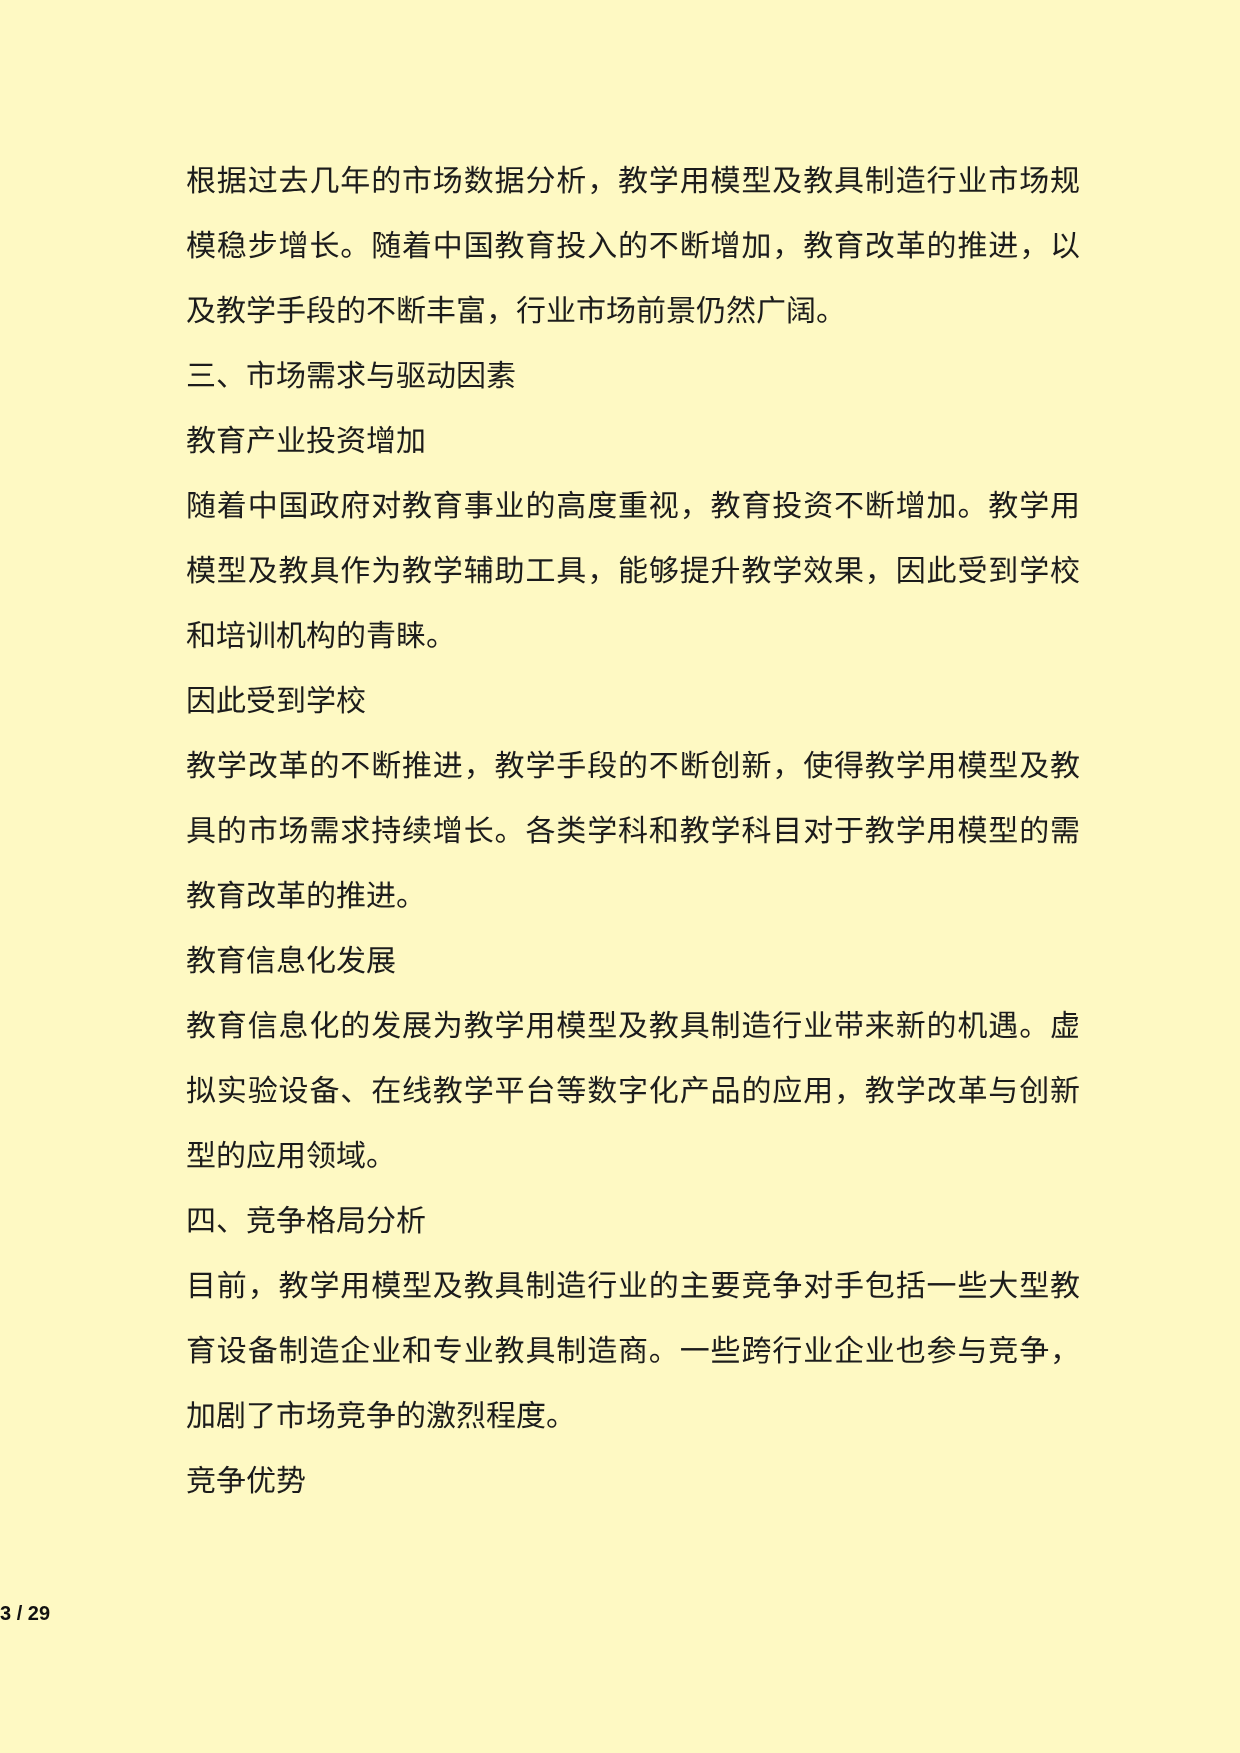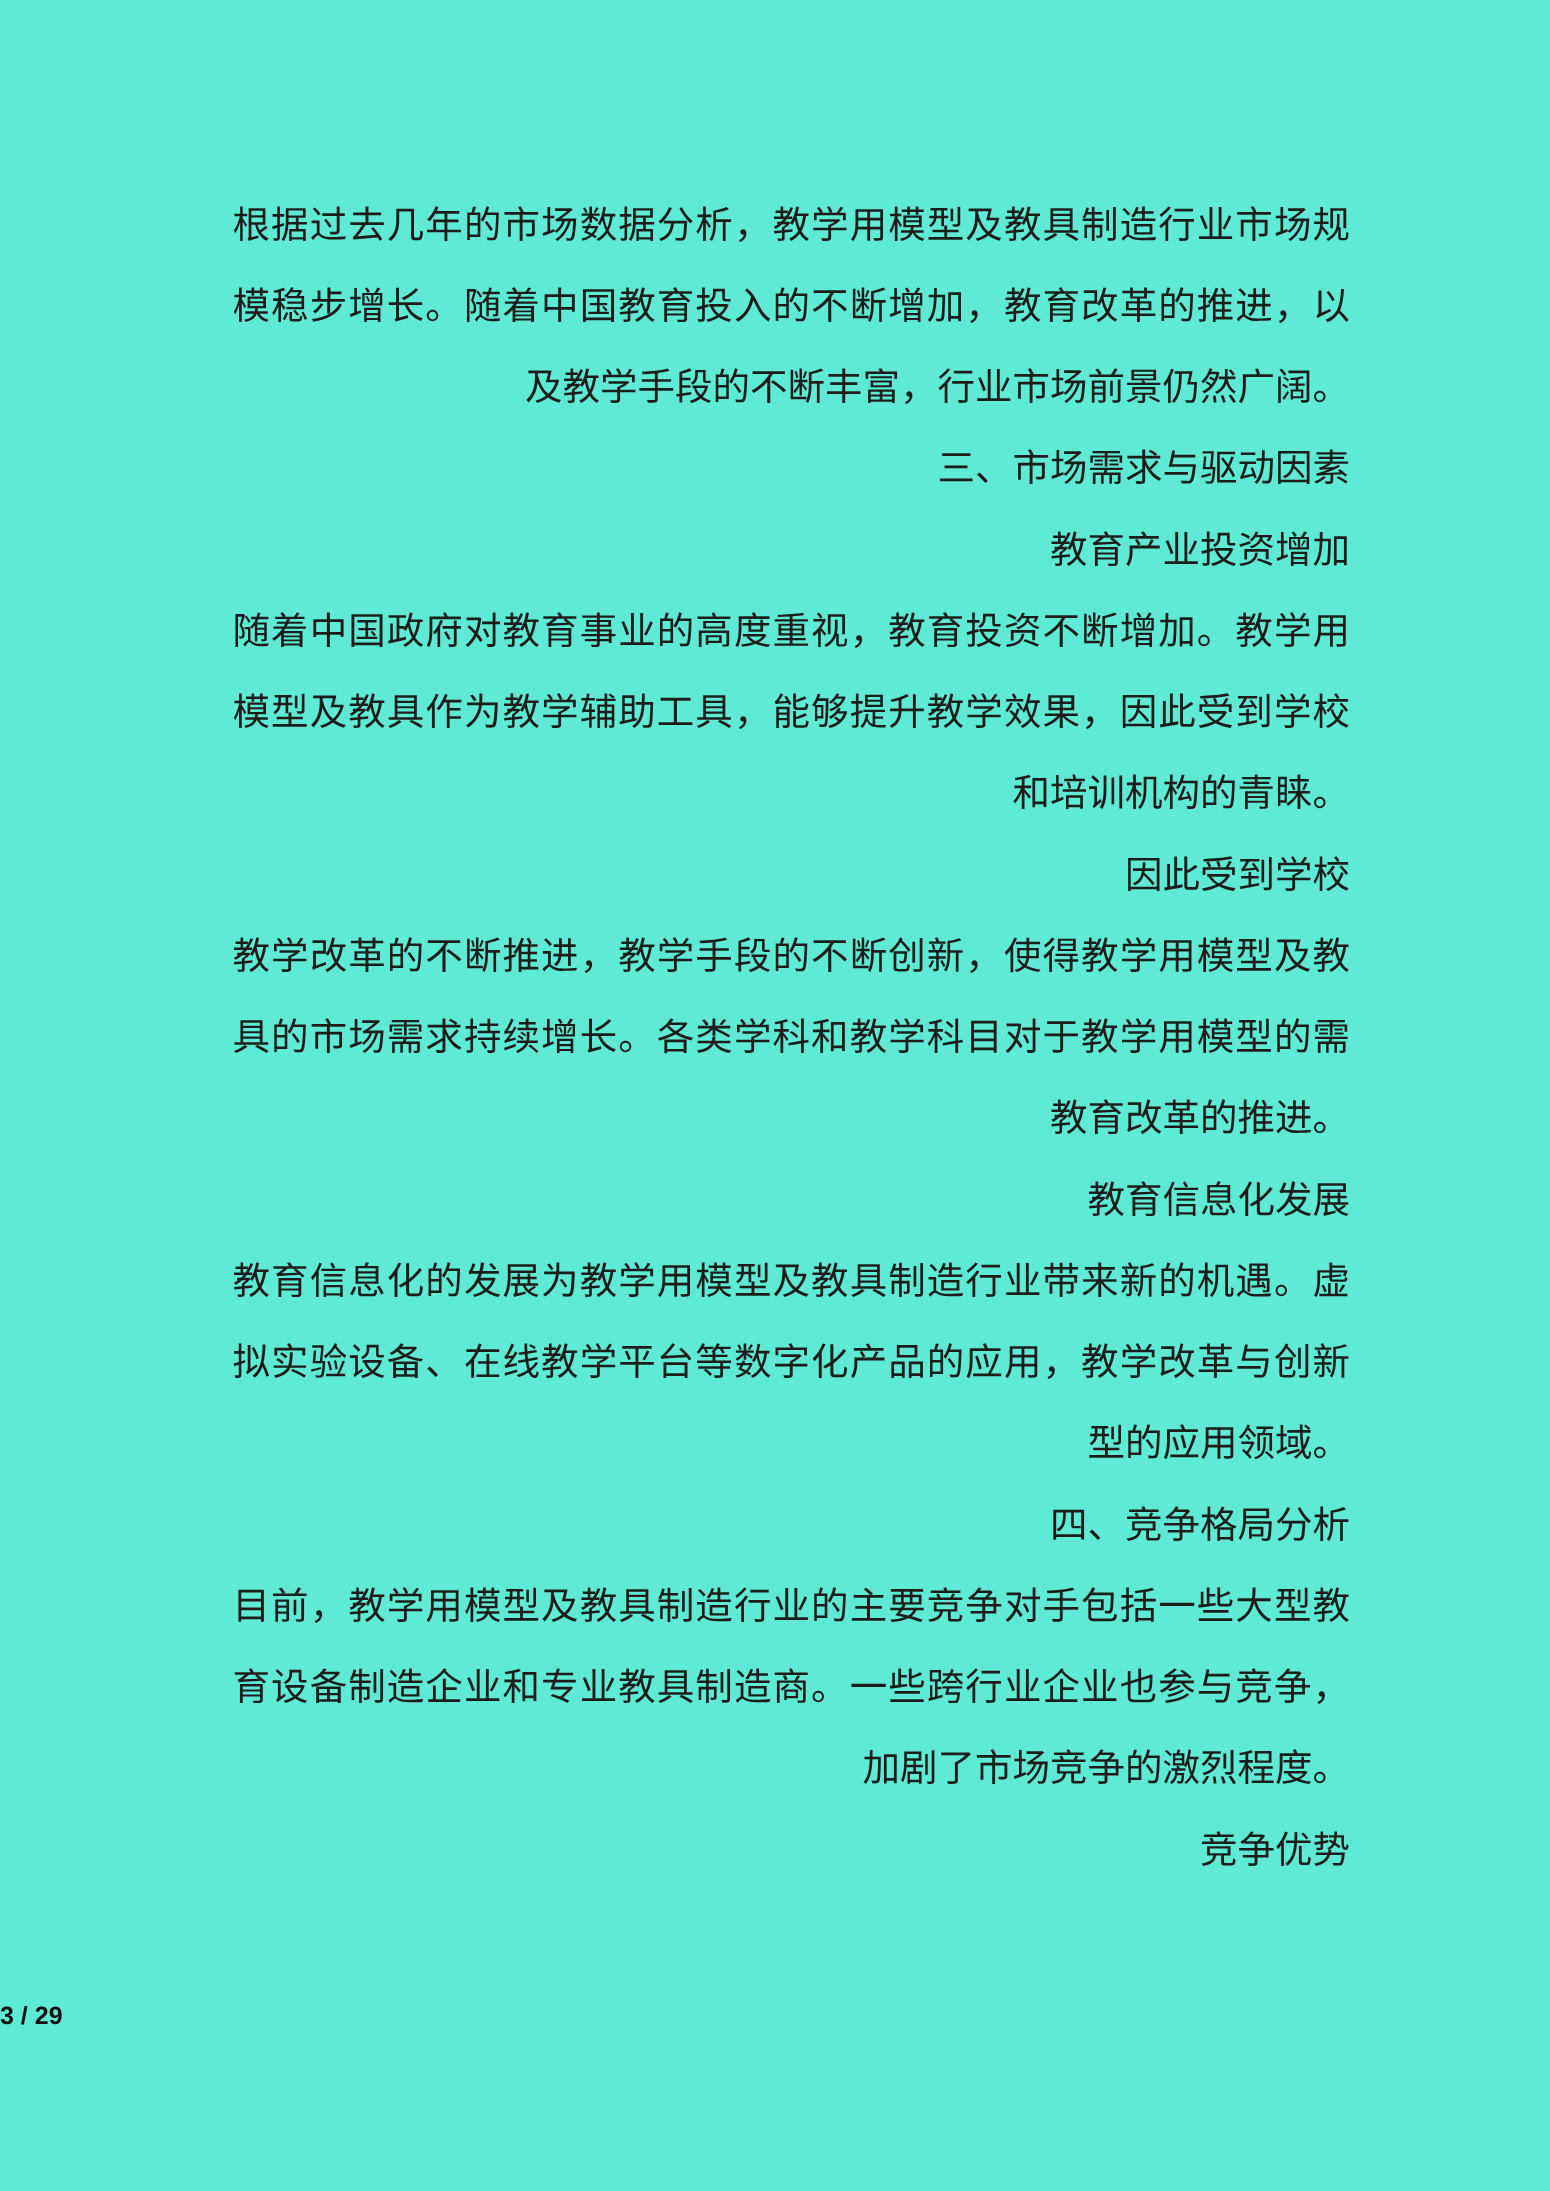--- a/index.html
+++ b/index.html
@@ -4,37 +4,37 @@
 <style>
   html, body {
     margin: 0;
     padding: 0;
     background: #ffffff;
   }
   .page {
     position: relative;
     width: 1240px;
     height: 1753px;
-    background: #5eead4;
+    background: #fef9c3;
     overflow: hidden;
     font-family: "DejaVu Serif", "Liberation Serif", serif;
     color: #1c1c1c;
   }
   .doc-body {
     position: absolute;
     left: 186px;
     top: 148px;
     width: 894px;
     font-size: 30px;
   }
   .line {
     height: 65px;
     line-height: 65px;
     overflow: hidden;
-    text-align: right;
+    text-align: left;
   }
   .line.justify {
     text-align: justify;
     text-align-last: justify;
     text-justify: inter-character;
   }
   .footer {
     position: absolute;
     left: 0;
     top: 1598px;

